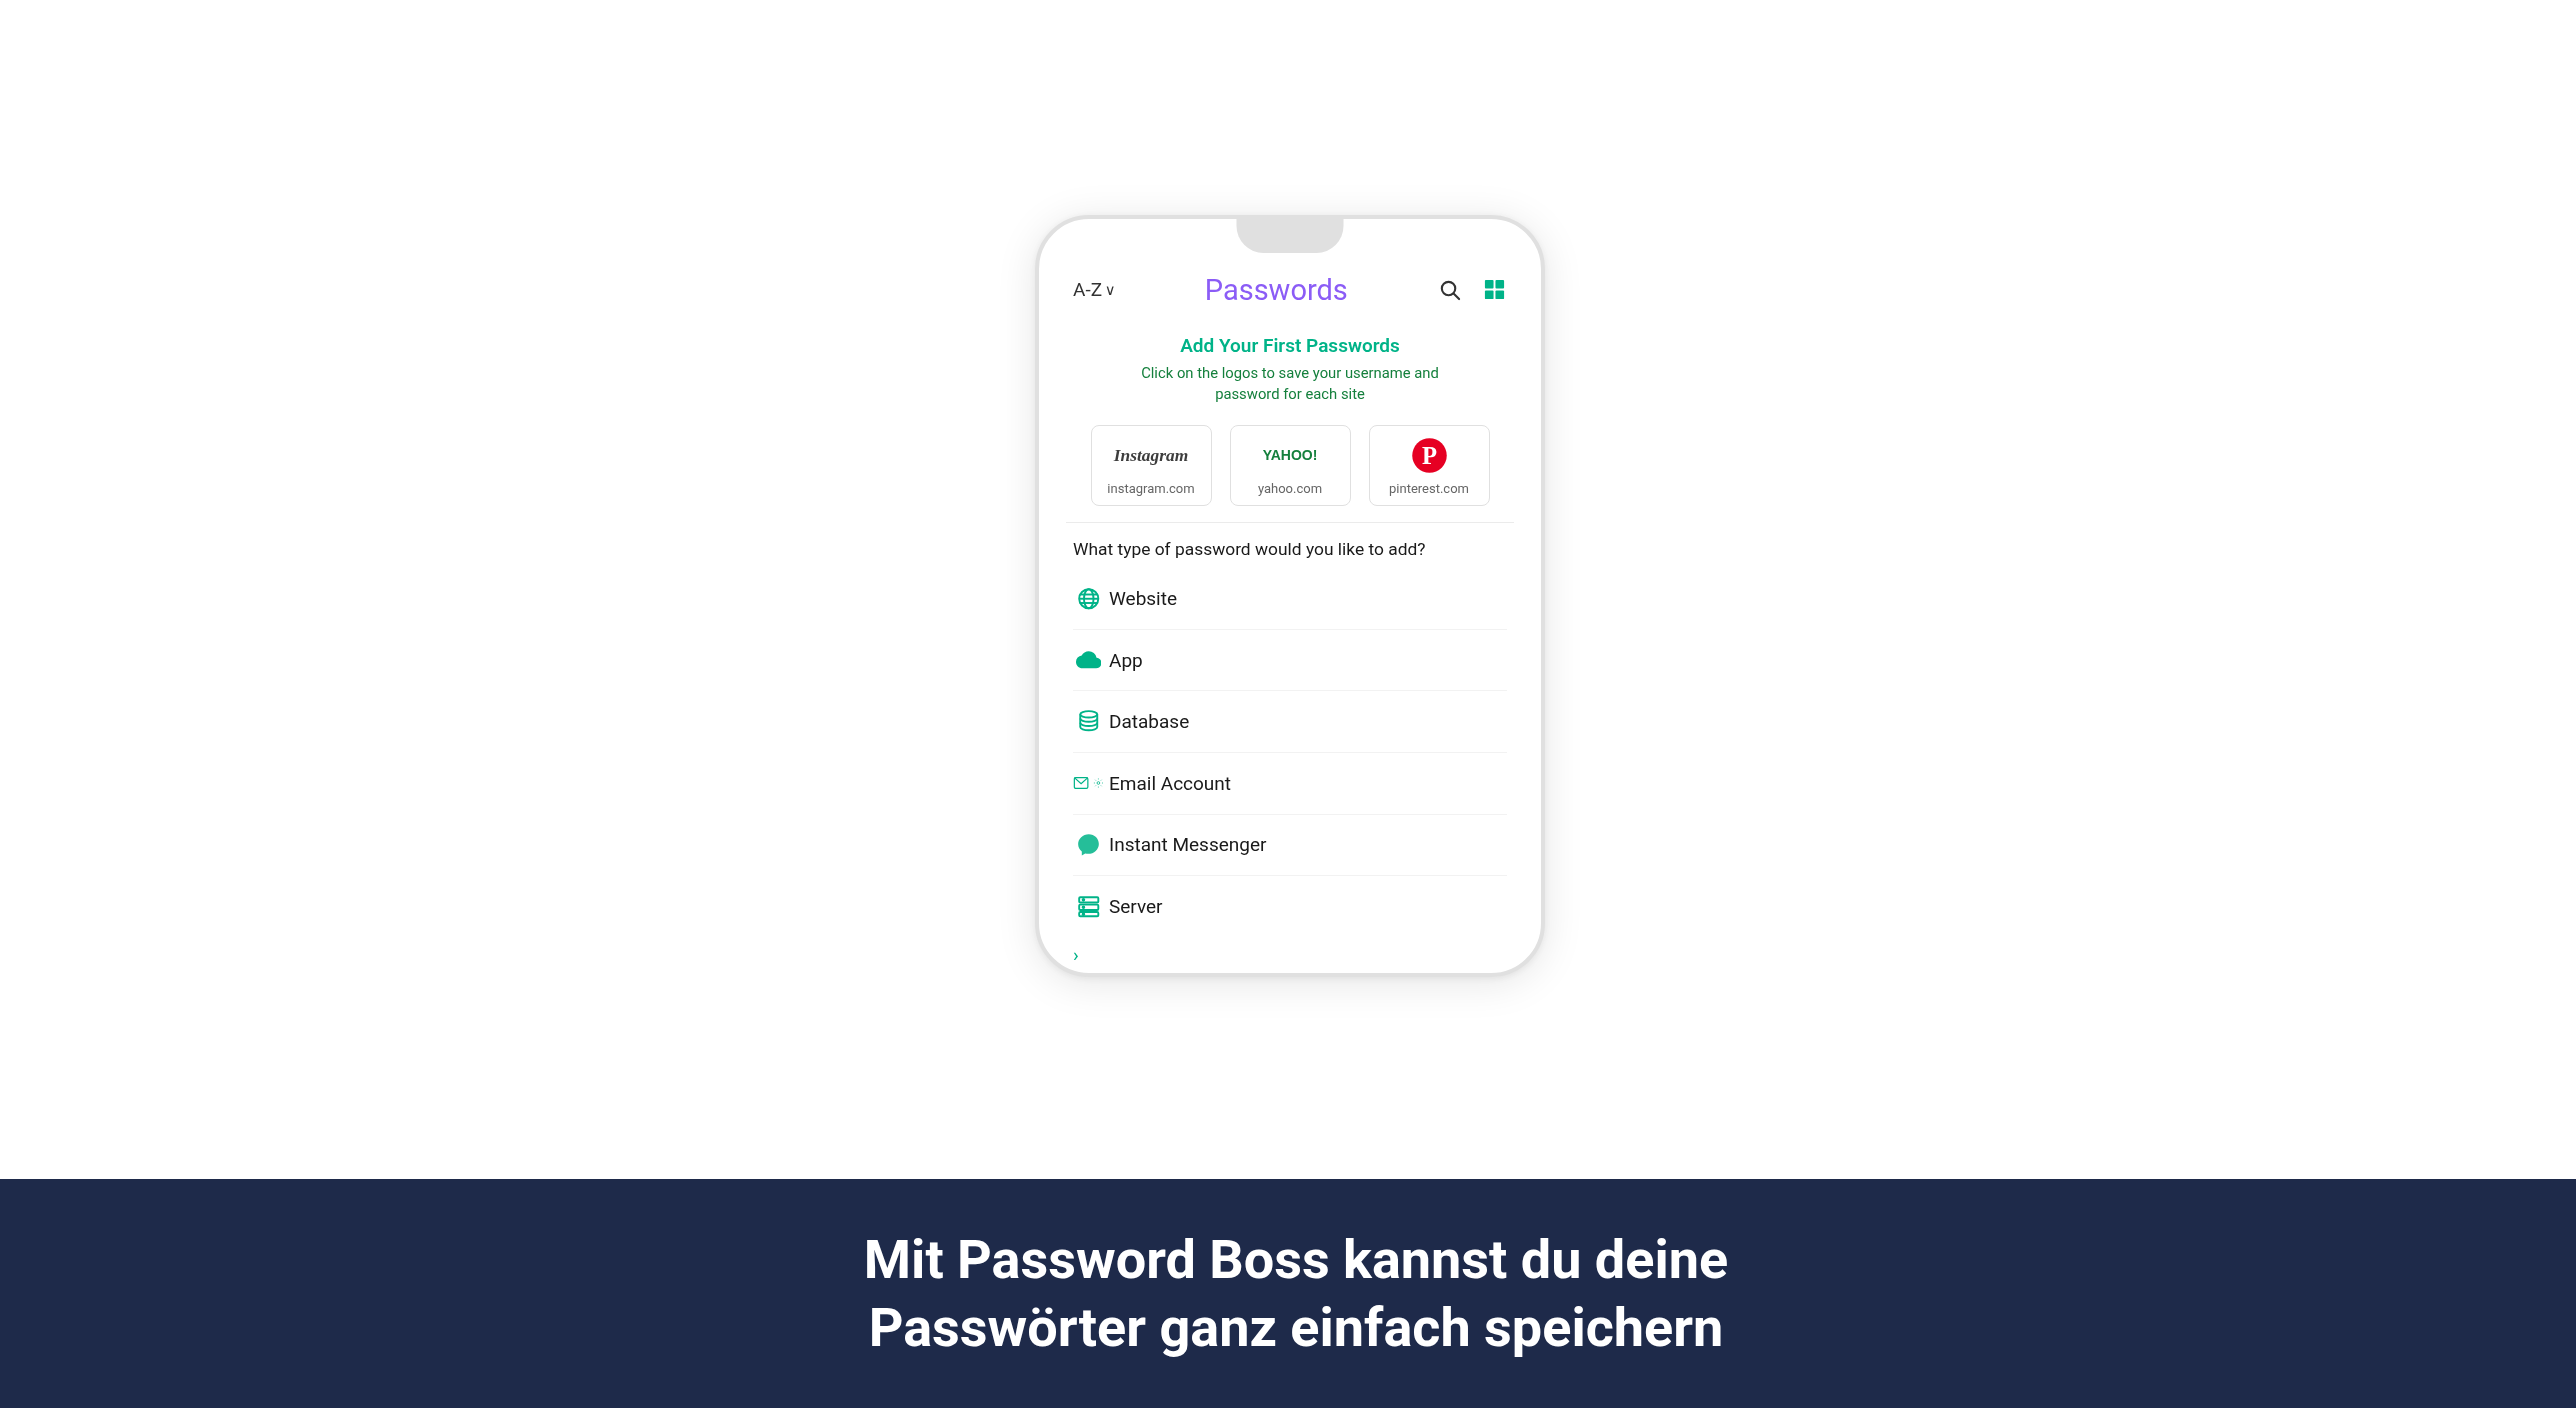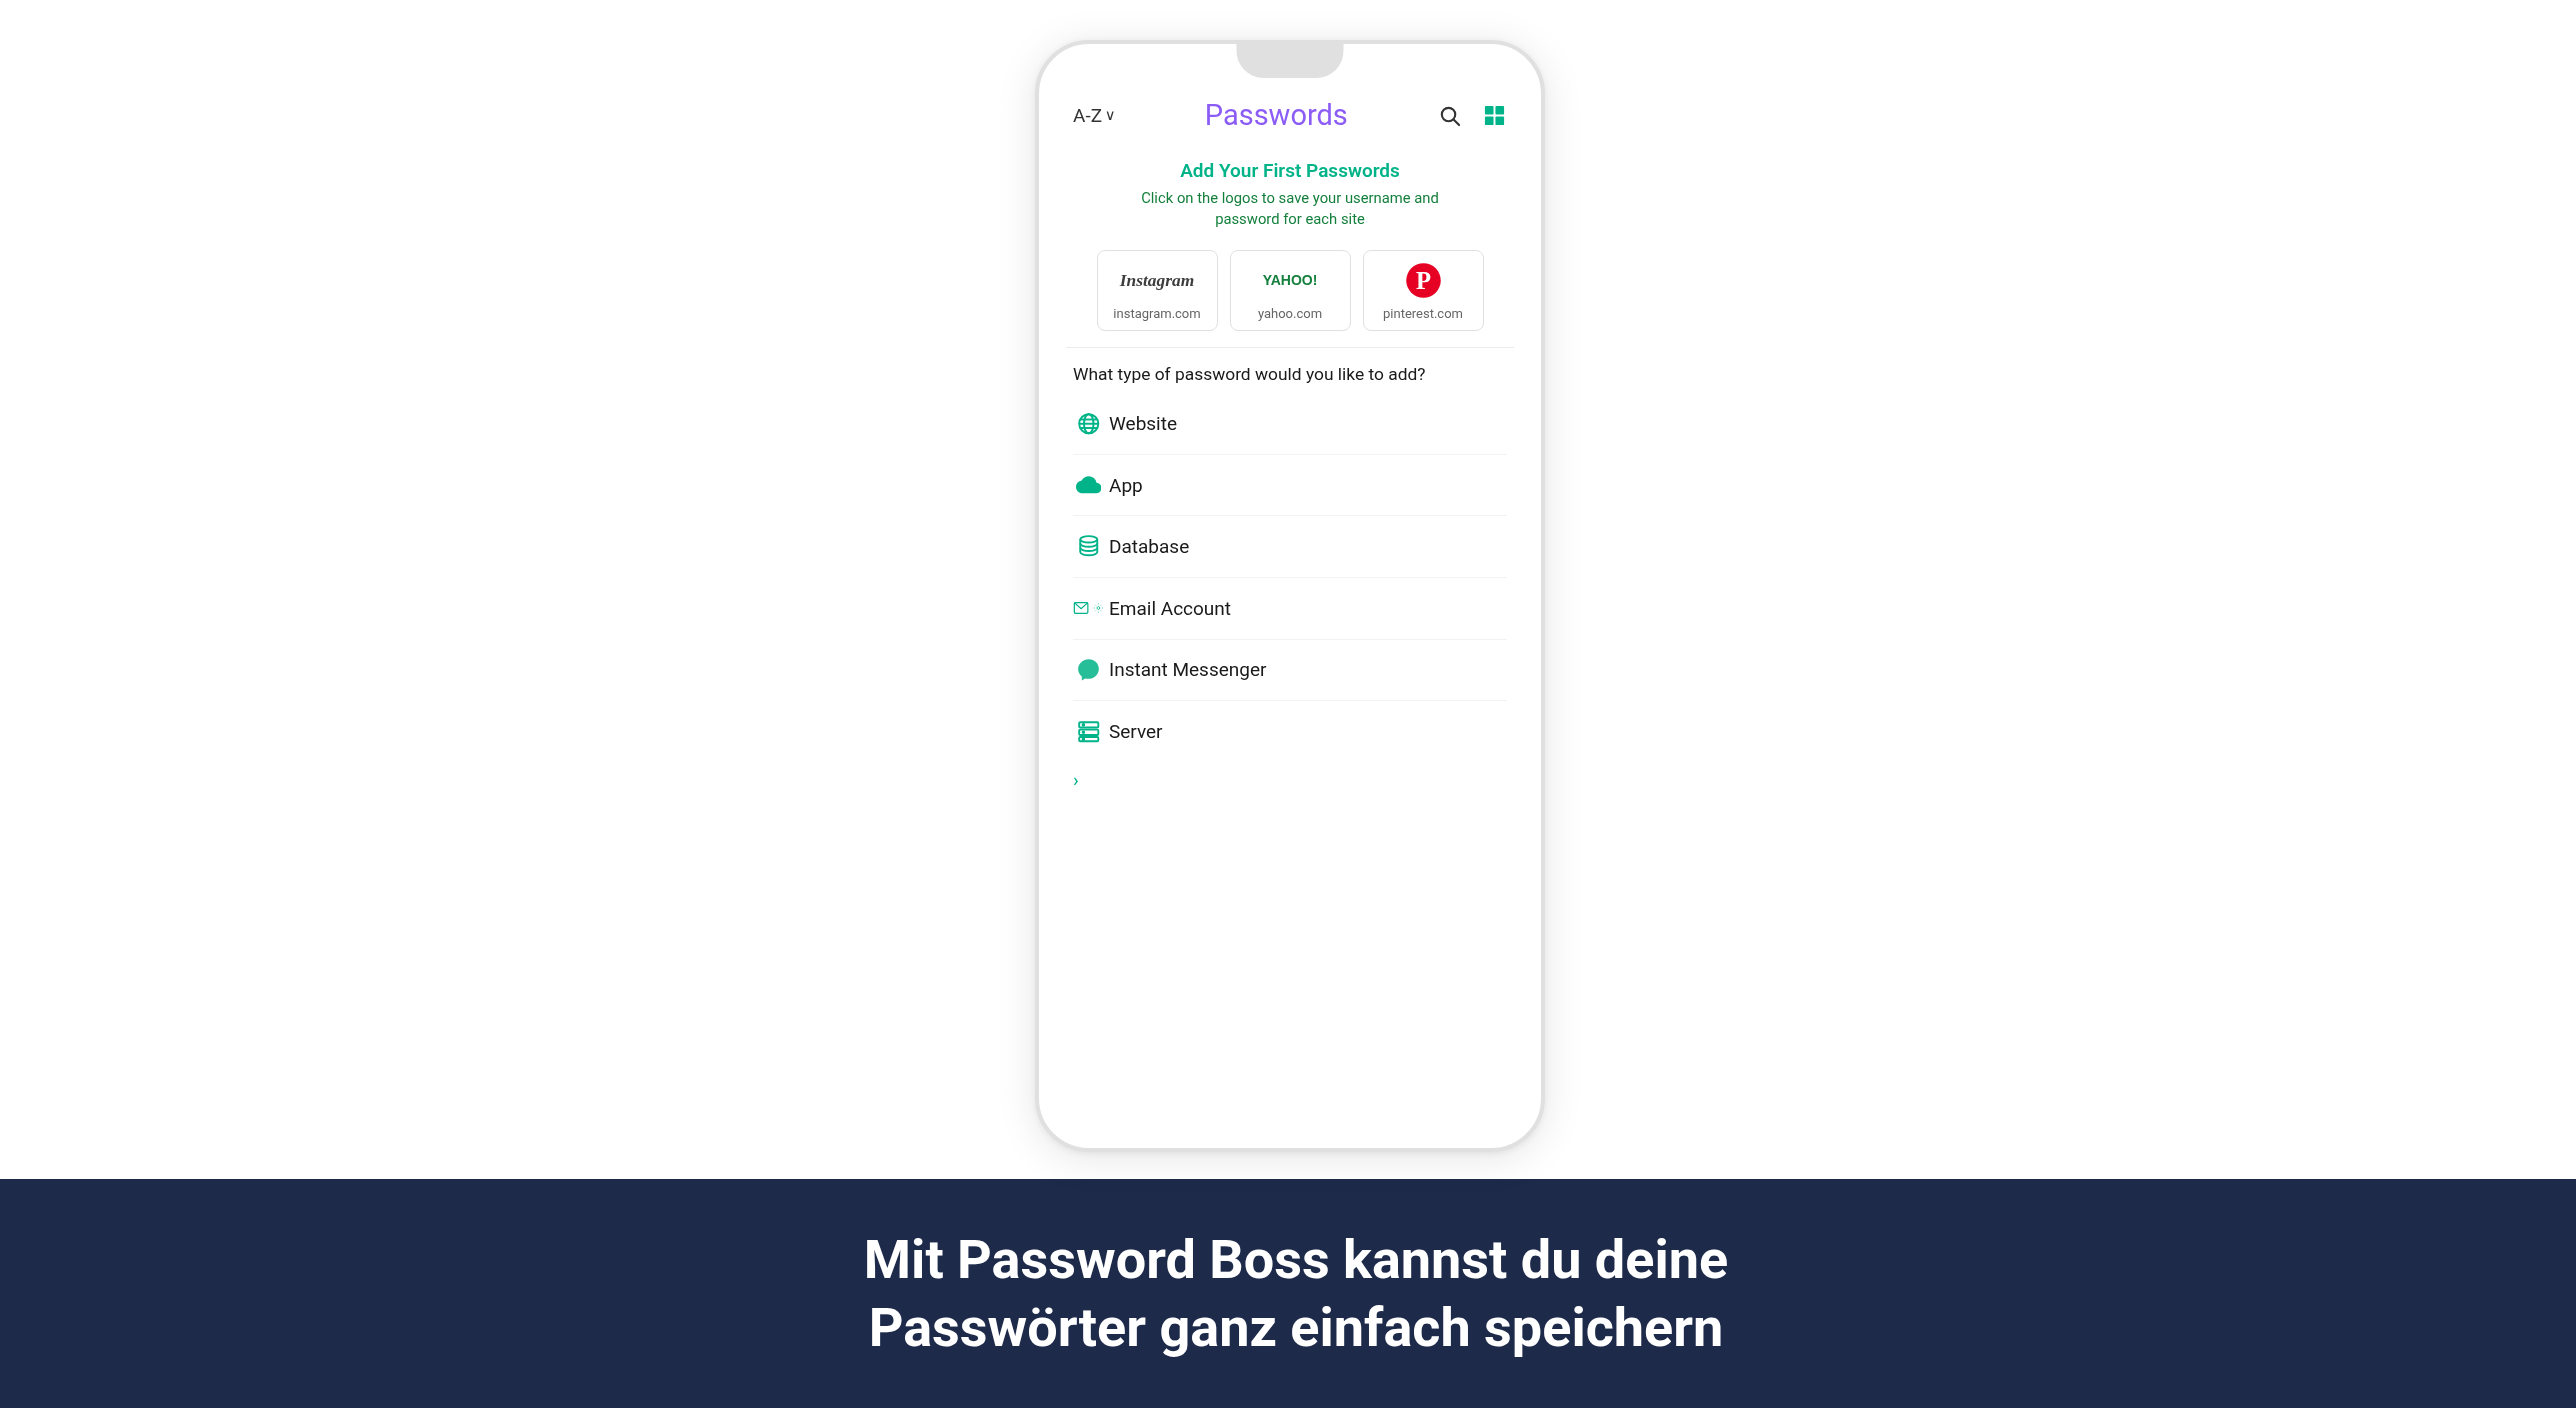--- a/index.html
+++ b/index.html
@@ -27,20 +27,21 @@
       width: 100%;
       height: 100%;
       justify-content: center;
       gap: 0;
     }
 
     
     .phone-area {
       flex: 1;
       display: flex;
+      align-items: center;
       justify-content: center;
       padding: 40px 0 27px 4px;
       border-radius: 24px;
     }
 
     .phone-mockup {
       width: 510px;
       min-height: 738px;
       background: #ffffff;
       border-radius: 54px;
@@ -144,21 +145,21 @@
       font-size: 14.8px;
       color: #15803d;
       line-height: 1.4;
     }
 
     
     .logo-grid {
       display: flex;
       flex-direction: row;
       justify-content: center;
-      gap: 12px;
+      gap: 18px;
       padding: 13.4px 27px 6.7px 27px;
     }
 
     .logo-card {
       width: 121px;
       height: 81px;
       border: 1px solid #e0e0e0;
       border-radius: 8px;
       display: flex;
       flex-direction: column;

